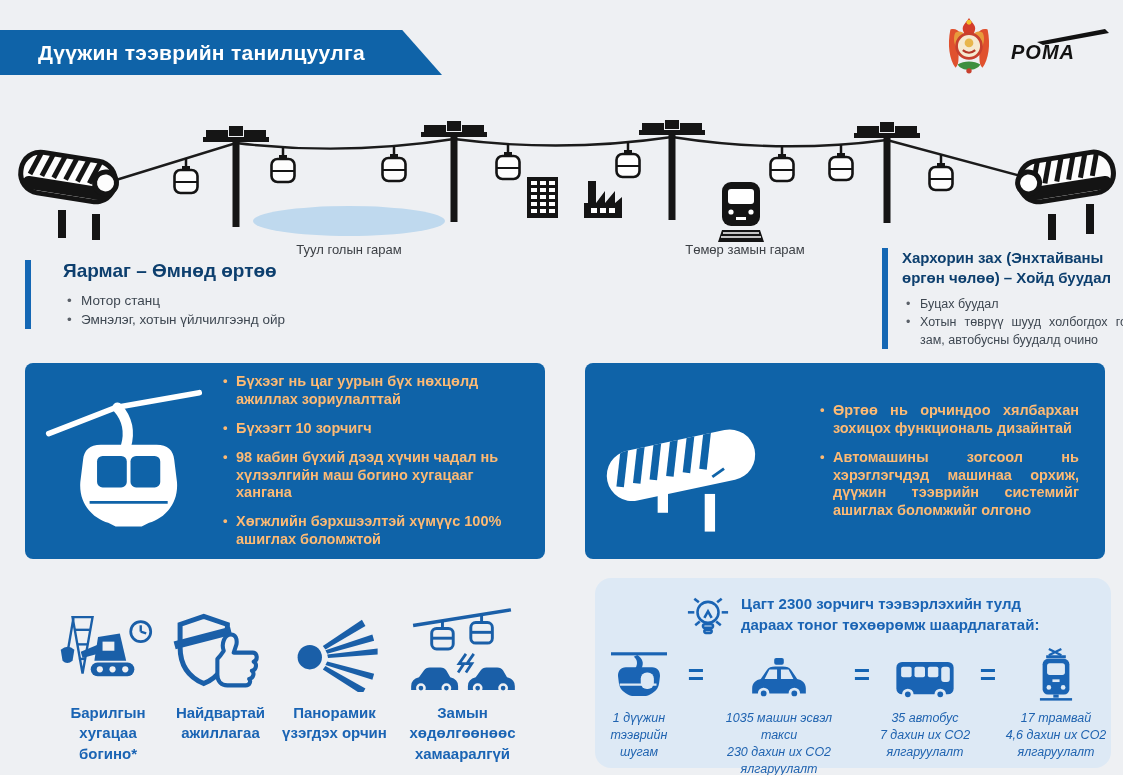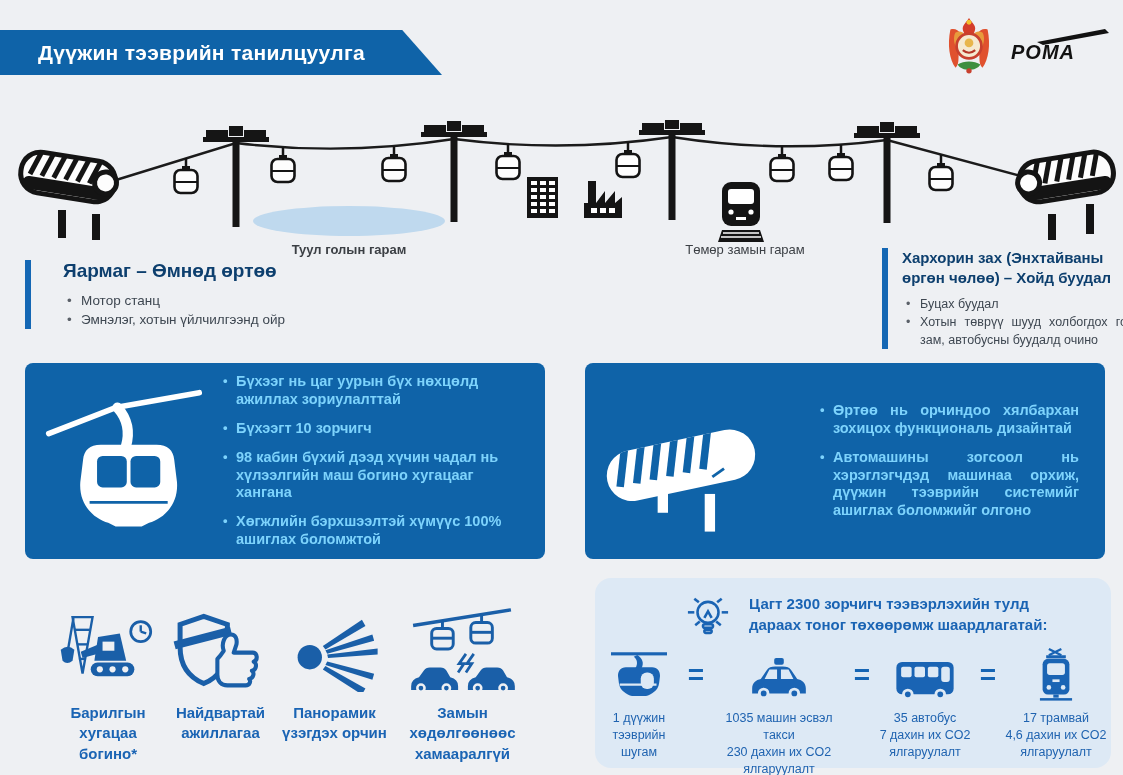--- a/index.html
+++ b/index.html
@@ -7,21 +7,21 @@
         font-family:"Liberation Sans",sans-serif;}
   
   .banner{position:absolute;left:0;top:30px;width:442px;height:45px;background:#0f63a8;
           clip-path:polygon(0 0,91% 0,100% 100%,0 100%);
           display:flex;align-items:center;padding-left:38px;box-sizing:border-box;}
   .banner span{color:#fff;font-size:21px;font-weight:bold;letter-spacing:.3px;}
   .logos{position:absolute;left:945px;top:14px;width:170px;height:64px;display:flex;align-items:center;gap:16px;}
   
   .route{position:absolute;left:0;top:120px;}
   .diag-label{position:absolute;font-size:13px;color:#3b3f44;text-align:center;width:200px;}
-  .river-label{left:249px;top:242px;font-weight:bold;}
+  .river-label{left:249px;top:242px;}
   .rail-label{left:645px;top:242px;}
   
   .stnote{position:absolute;border-left:6px solid #1467b4;box-sizing:border-box;}
   .stnote h3{margin:0 0 9px 0;color:#0d3f6e;font-weight:bold;}
   .stnote ul{list-style:none;margin:0;padding:0;}
   .stnote li{position:relative;padding-left:18px;color:#3e4751;line-height:1.42;}
   .stnote li::before{content:"•";position:absolute;left:4px;color:#5a6068;}
   .south{left:25px;top:260px;width:300px;padding-left:32px;}
   .south h3{font-size:19px;}
   .south li{font-size:13.5px;}
@@ -30,42 +30,42 @@
   .north h3{font-size:15px;line-height:1.3;white-space:pre-line;}
   .north li{font-size:12.5px;}
   .north li.just{text-align:justify;}
   
   .bluebox{position:absolute;top:363px;width:520px;height:196px;background:#0f63a8;border-radius:8px;
            display:flex;align-items:center;}
   .bluebox.leftbox{left:25px;}
   .bluebox.rightbox{left:585px;gap:37px;}
   .bicon{width:198px;display:flex;justify-content:center;align-items:center;flex-shrink:0;}
   .wbul{list-style:none;margin:0;padding:0 26px 0 0;flex:1;}
-  .wbul li{position:relative;padding-left:13px;color:#7dd3fc;font-weight:bold;font-size:14.5px;
+  .wbul li{position:relative;padding-left:13px;color:#fdba74;font-weight:bold;font-size:14.5px;
            line-height:1.24;margin:11px 0;}
   .wbul li::before{content:"•";position:absolute;left:0;top:0;font-size:13px;}
   .rightbox .wbul li{text-align:justify;}
   
   .feature{position:absolute;display:flex;flex-direction:column;align-items:center;}
   .feature .ficon{height:92px;display:flex;align-items:flex-end;justify-content:center;}
   .feature .flabel{margin-top:11px;font-size:15px;font-weight:bold;color:#1a64b4;text-align:center;
                    line-height:1.35;white-space:pre-line;}
   .f1{left:38px;top:600px;width:140px;}
   .f2{left:163px;top:600px;width:115px;}
   .f3{left:272px;top:600px;width:125px;}
   .f4{left:395px;top:600px;width:135px;}
   
   .cmpbox{position:absolute;left:595px;top:578px;width:516px;height:190px;background:#dde9f5;border-radius:16px;}
-  .cmphead{display:flex;align-items:flex-start;gap:20px;padding:15px 8px 0 92px;}
+  .cmphead{display:flex;align-items:flex-start;gap:12px;padding:15px 8px 0 92px;}
   .cmphead .htext{font-size:15px;font-weight:bold;color:#1a64b4;line-height:1.4;white-space:pre-line;}
   .cmprow{display:flex;align-items:flex-start;justify-content:center;padding-top:7px;}
   .citem{display:flex;flex-direction:column;align-items:center;}
   .ci1{width:88px;}.ci2{width:140px;}.ci3{width:100px;}.ci4{width:110px;}
   .citem .cicon{height:56px;display:flex;align-items:flex-end;}
-  .clabel{margin-top:8px;font-size:12.5px;color:#1f63b0;text-align:center;line-height:1.35;white-space:pre-line;}
+  .clabel{margin-top:8px;font-size:12.5px;color:#1f63b0;text-align:center;line-height:1.35;white-space:pre-line;font-style:italic;}
   .ceq{width:26px;text-align:center;font-size:28px;font-weight:bold;color:#1565b4;padding-top:13px;}
 </style>
 </head>
 <body>
 
 <div class="page">
 
   <div class="banner">
     <span>Дүүжин тээврийн танилцуулга</span>
   </div>

